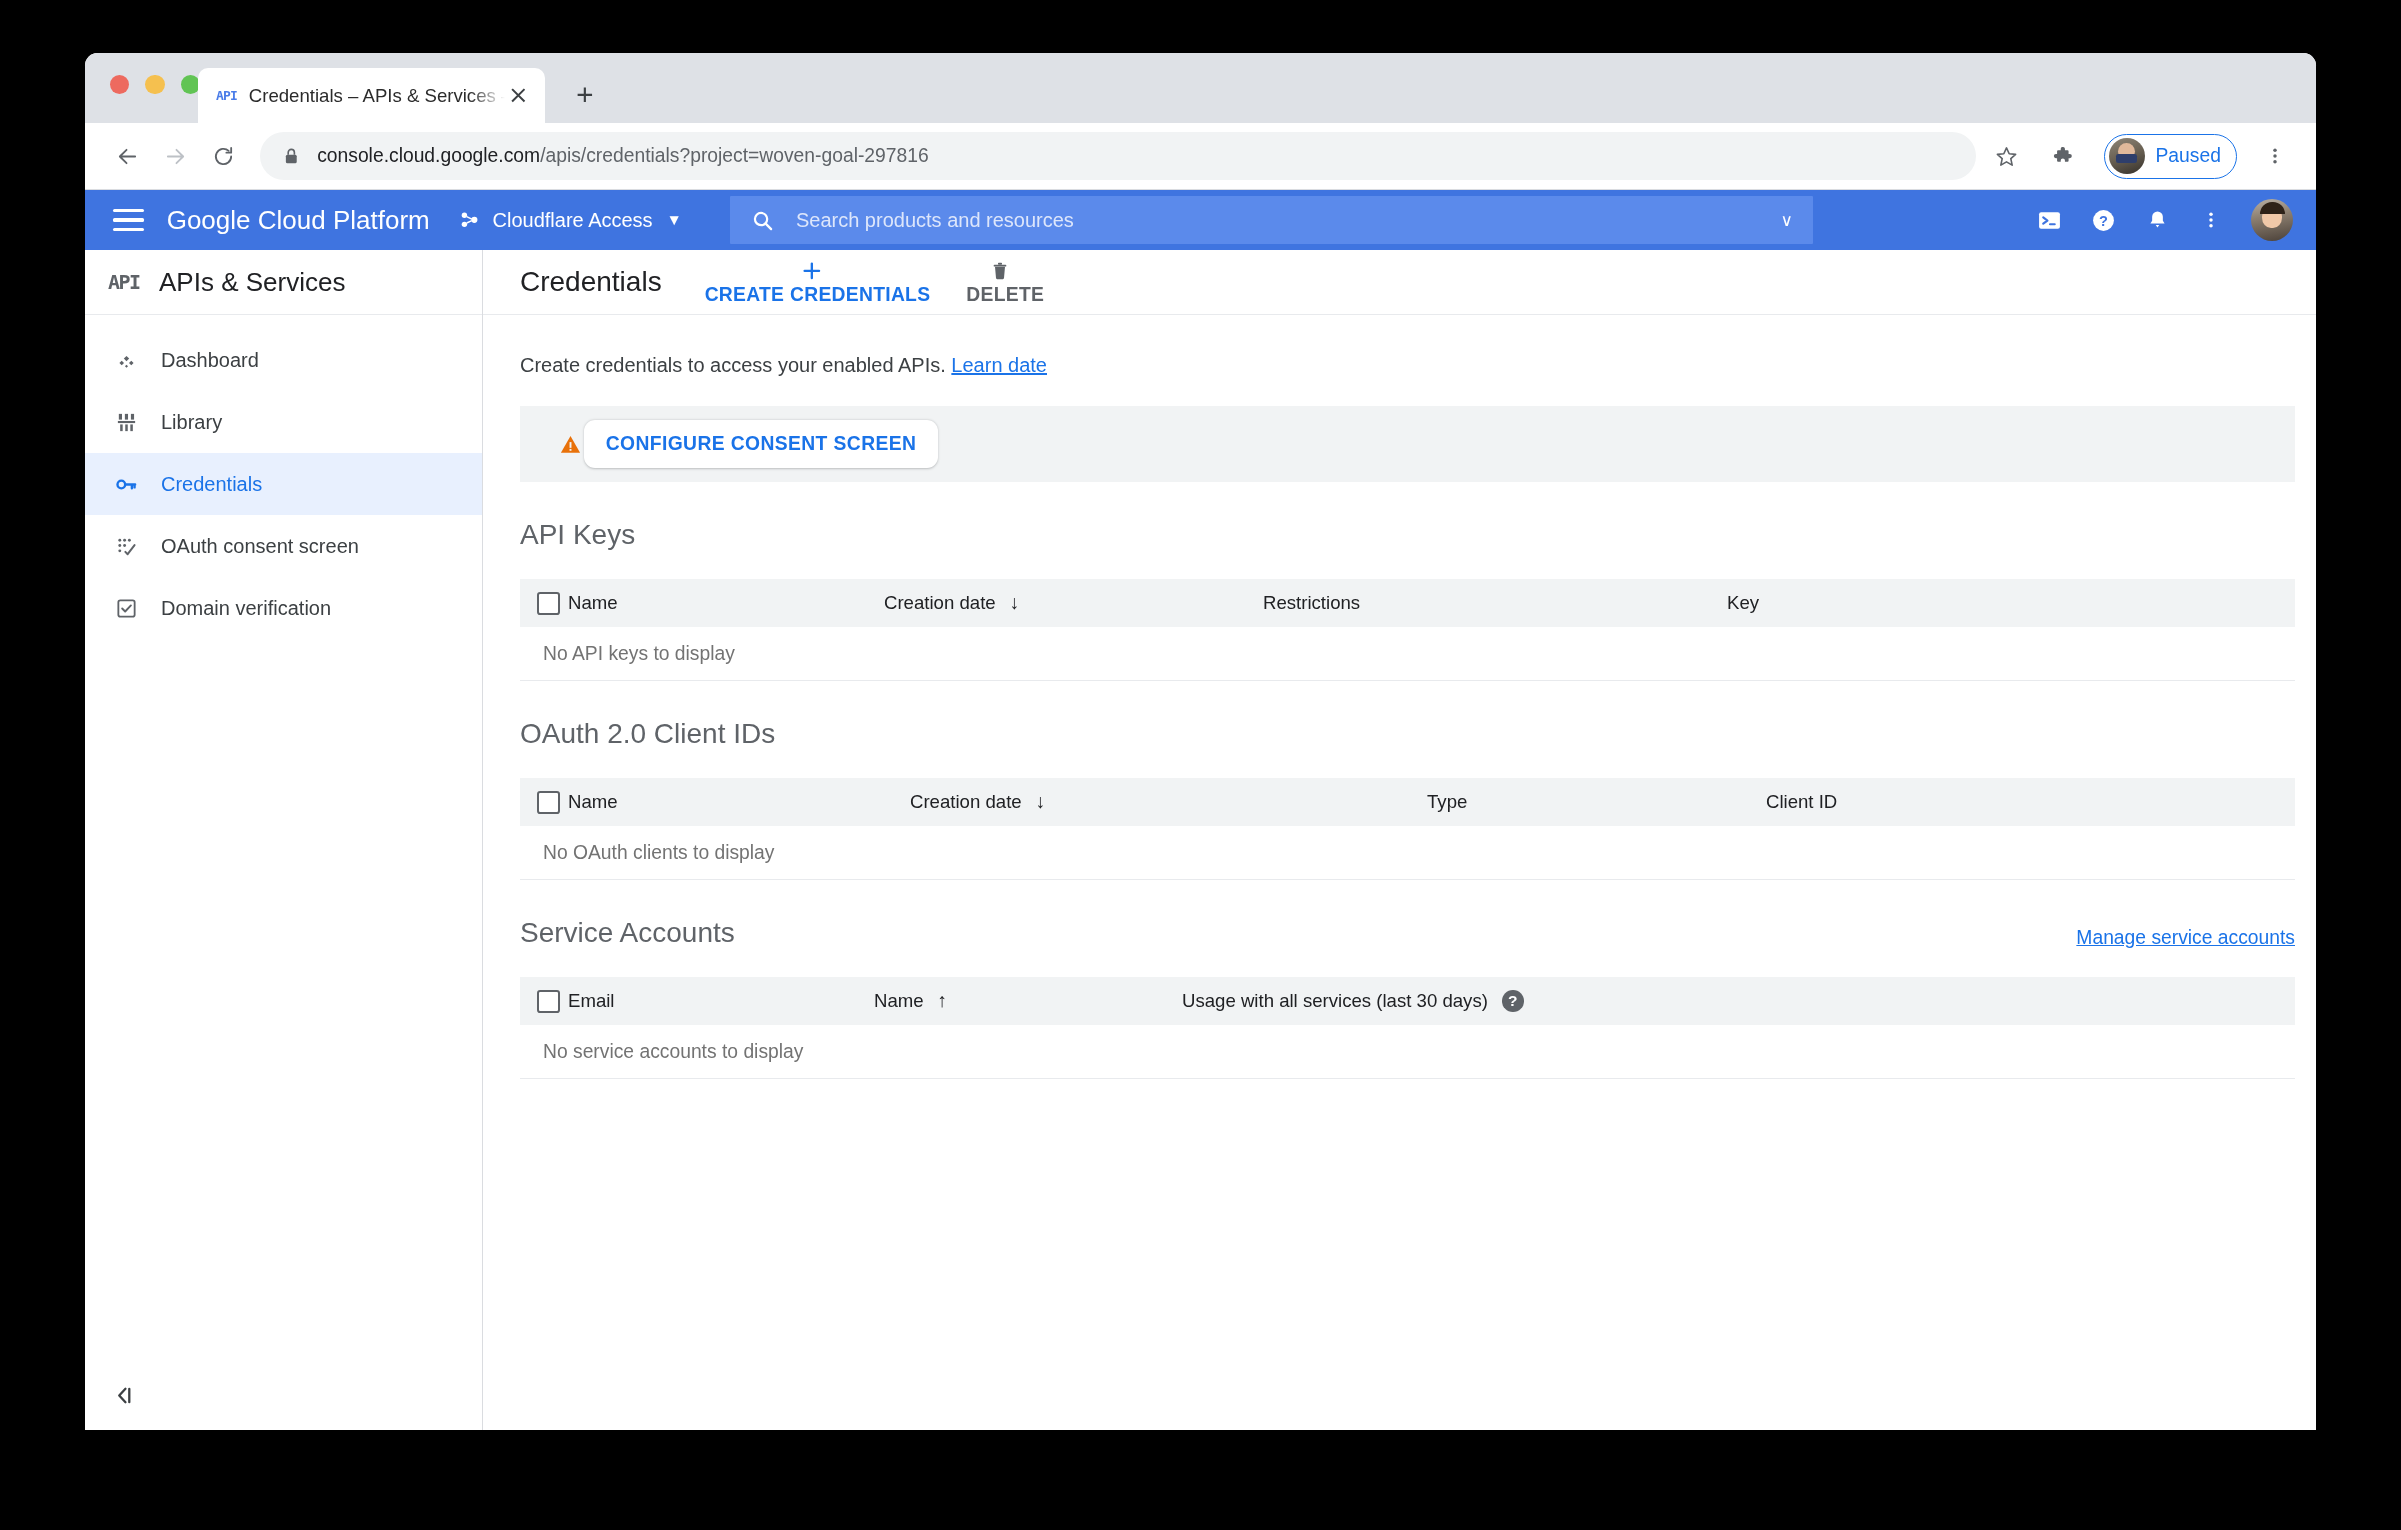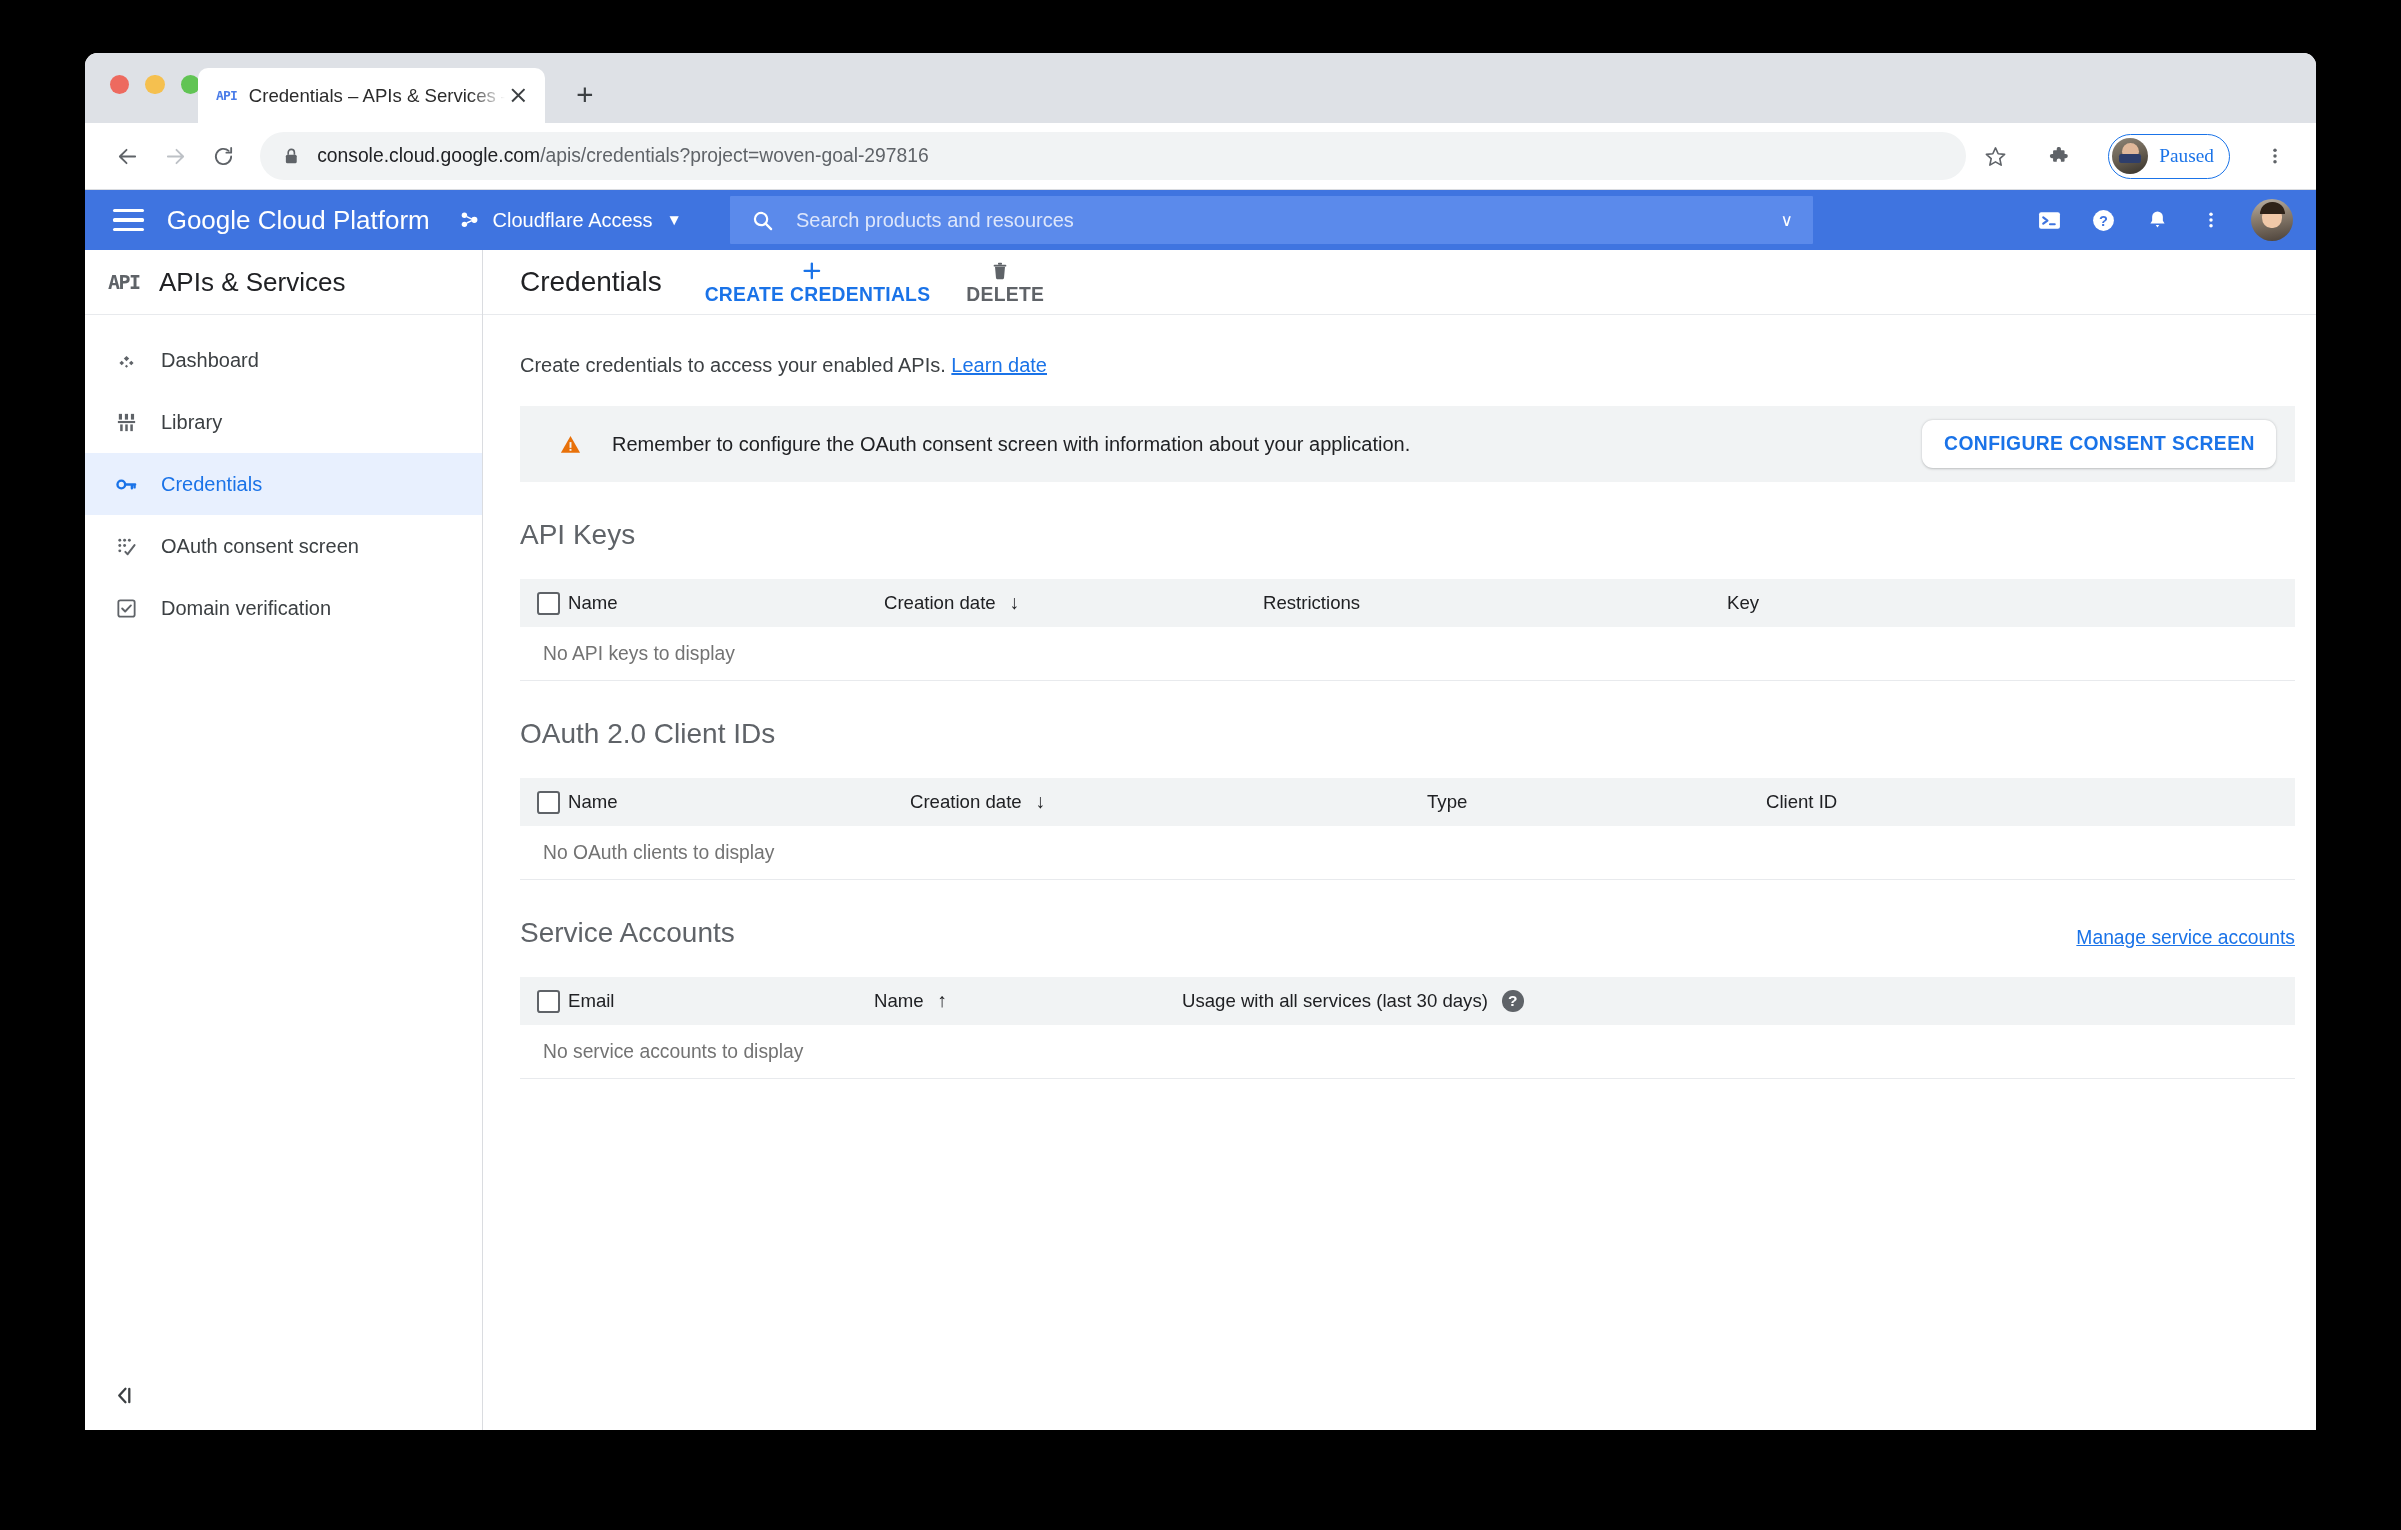--- a/index.html
+++ b/index.html
@@ -105,21 +105,21 @@
     padding: 0 21.7px;
   }
   .lock { width: 20px; height: 20px; flex: 0 0 20px; color: #5f6368; display:flex; align-items:center; justify-content:center; }
   .url {
     margin-left: 15.5px;
     font-size: 19.3px;
     color: #5f6368;
     white-space: nowrap;
   }
   .url .host { color: #202124; }
-  .tool-icons { display: flex; align-items: center; gap: 16px; margin-left: 6.2px; font-family: Liberation Serif, serif; }
+  .tool-icons { display: flex; align-items: center; gap: 9px; margin-left: 6.2px; }
   .tbicon {
     width: 48px; height: 48px;
     display: flex; align-items: center; justify-content: center;
     color: #5f6368;
   }
   .profile-pill {
     display: flex; align-items: center;
     height: 45px;
     border: 1.5px solid #1a73e8;
     border-radius: 23px;
@@ -613,21 +613,20 @@
         </div>
 
         <div class="banner">
           <div class="warn-icon">
             <svg width="23" height="23" viewBox="0 0 24 24" fill="currentColor">
                 <path d="M12 3 L22 20.5 H2 Z"></path>
                 <rect x="11" y="9.5" width="2" height="6" fill="#f1f3f4"></rect>
                 <rect x="11" y="16.6" width="2" height="2" fill="#f1f3f4"></rect>
               </svg>
           </div>
-          <div class="banner-text">Remember to configure the OAuth consent screen with information about your application.</div>
           <div class="banner-btn">CONFIGURE CONSENT SCREEN</div>
         </div>
 
         <div class="section">
           <div class="section-head">
             <div class="section-title">API Keys</div>
           </div>
           <div class="table">
             <div class="thead">
               <div class="checkcell">

